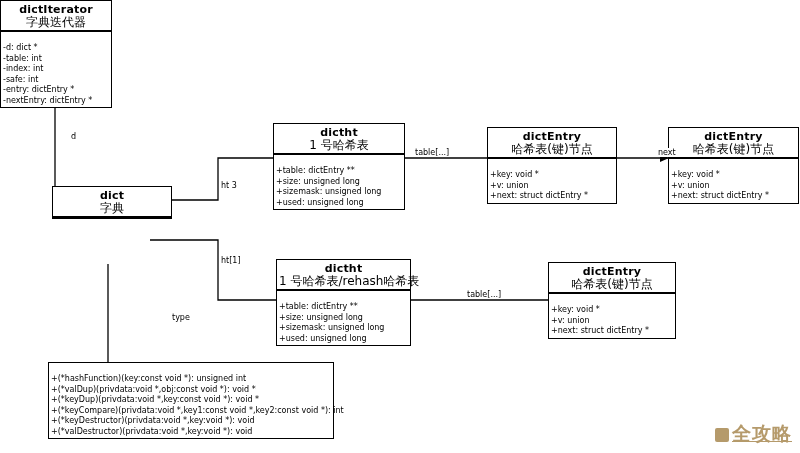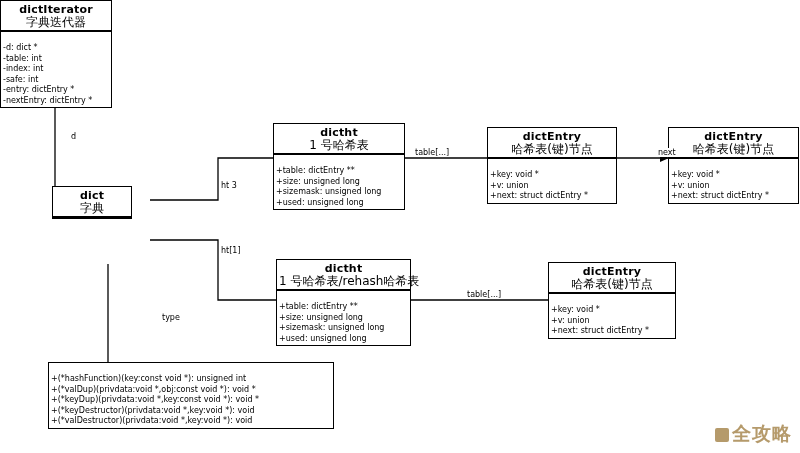--- a/index.html
+++ b/index.html
@@ -74,20 +74,21 @@
   .watermark {
     position: absolute;
     right: 8px;
     bottom: 6px;
     font-size: 19px;
     font-weight: bold;
     color: #b59a6b;
     letter-spacing: 1px;
     z-index: 20;
     font-family: "DejaVu Sans", "Liberation Sans", sans-serif;
+    text-decoration: underline;
   }
   .wm-box {
     display: inline-block;
     width: 14px;
     height: 14px;
     background: #b59a6b;
     margin-right: 3px;
     vertical-align: -2px;
     border-radius: 2px;
   }
@@ -127,21 +128,21 @@
     <div class="uml-body">
       <div class="uml-row">-d: dict *</div>
       <div class="uml-row">-table: int</div>
       <div class="uml-row">-index: int</div>
       <div class="uml-row">-safe: int</div>
       <div class="uml-row">-entry: dictEntry *</div>
       <div class="uml-row">-nextEntry: dictEntry *</div>
     </div>
   </div>
 
-  <div class="uml" style="left:52px; top:186px; width:80px;">
+  <div class="uml" style="left:52px; top:186px; width:120px;">
     <div class="uml-head">
       <div class="uml-title">dict</div>
       <div class="uml-subtitle">字典</div>
     </div>
   </div>
 
   <div class="uml" style="left:273px; top:123px; width:132px;">
     <div class="uml-head">
       <div class="uml-title">dictht</div>
       <div class="uml-subtitle">1 号哈希表</div>
@@ -201,36 +202,37 @@
       <div class="uml-row">+v: union</div>
       <div class="uml-row">+next: struct dictEntry *</div>
     </div>
   </div>
 
   <div class="uml" style="left:48px; top:362px; width:286px;">
     <div class="uml-body">
       <div class="uml-row">+(*hashFunction)(key:const void *): unsigned int</div>
       <div class="uml-row">+(*valDup)(privdata:void *,obj:const void *): void *</div>
       <div class="uml-row">+(*keyDup)(privdata:void *,key:const void *): void *</div>
+      <div class="uml-row">+(*keyCompare)(privdata:void *,key1:const void *,key2:const void *): int</div>
       <div class="uml-row">+(*keyDestructor)(privdata:void *,key:void *): void</div>
       <div class="uml-row">+(*valDestructor)(privdata:void *,key:void *): void</div>
     </div>
   </div>
 
   <div class="edge-label" style="left:70px; top:132px;">d</div>
 
   <div class="edge-label" style="left:220px; top:181px;">ht 3</div>
 
-  <div class="edge-label" style="left:220px; top:246px;">ht[1]</div>
+  <div class="edge-label" style="left:220px; top:256px;">ht[1]</div>
 
   <div class="edge-label" style="left:414px; top:148px;">table[...]</div>
 
   <div class="edge-label" style="left:629px; top:148px;margin-left:28px;">next</div>
 
   <div class="edge-label" style="left:466px; top:290px;">table[...]</div>
 
-  <div class="edge-label" style="left:161px; top:313px;">type</div>
+  <div class="edge-label" style="left:171px; top:313px;">type</div>
 
   <div class="watermark">
     <span class="wm-box"></span><span>全攻略</span>
   </div>
 
 </div>
 
 </body></html>

